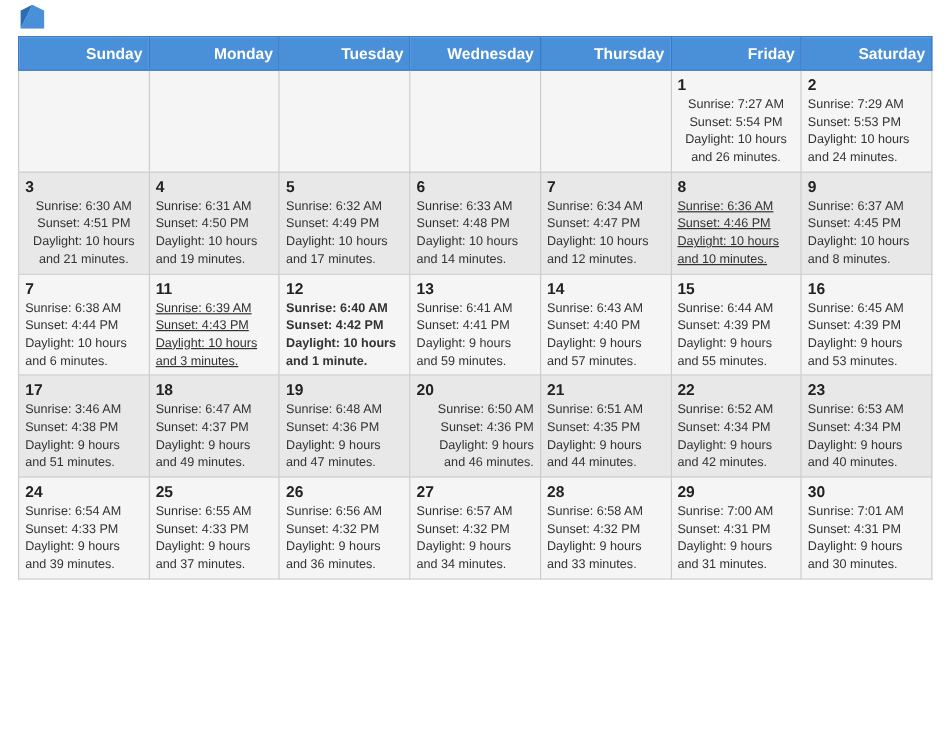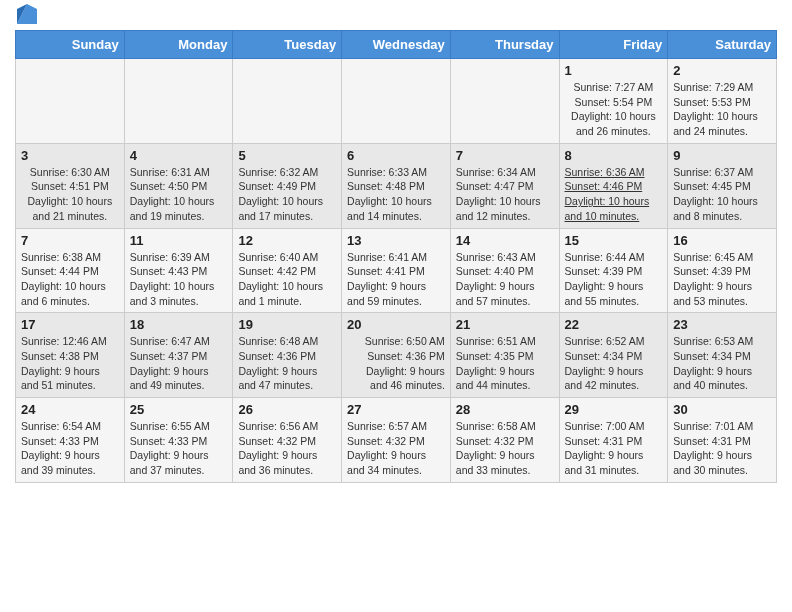--- a/index.html
+++ b/index.html
@@ -200,27 +200,27 @@
         </tr>
         <tr>
           <td>
             <span class="day-number">7</span>
             <div class="day-info" style="white-space: pre-line;">Sunrise: 6:38 AM
 Sunset: 4:44 PM
 Daylight: 10 hours and 6 minutes.</div>
           </td>
           <td>
             <span class="day-number">11</span>
-            <div class="day-info" style="white-space: pre-line;">Sunrise: 6:39 AM
+            <div class="day-info" style="white-space: pre-line; text-decoration: underline;">Sunrise: 6:39 AM
 Sunset: 4:43 PM
 Daylight: 10 hours and 3 minutes.</div>
           </td>
           <td>
             <span class="day-number">12</span>
-            <div class="day-info" style="white-space: pre-line;">Sunrise: 6:40 AM
+            <div class="day-info" style="white-space: pre-line; font-weight: bold;">Sunrise: 6:40 AM
 Sunset: 4:42 PM
 Daylight: 10 hours and 1 minute.</div>
           </td>
           <td>
             <span class="day-number">13</span>
             <div class="day-info" style="white-space: pre-line;">Sunrise: 6:41 AM
 Sunset: 4:41 PM
 Daylight: 9 hours and 59 minutes.</div>
           </td>
           <td>
@@ -238,21 +238,21 @@
           <td>
             <span class="day-number">16</span>
             <div class="day-info" style="white-space: pre-line;">Sunrise: 6:45 AM
 Sunset: 4:39 PM
 Daylight: 9 hours and 53 minutes.</div>
           </td>
         </tr>
         <tr>
           <td>
             <span class="day-number">17</span>
-            <div class="day-info" style="white-space: pre-line;">Sunrise: 12:46 AM
+            <div class="day-info" style="white-space: pre-line;">Sunrise: 3:46 AM
 Sunset: 4:38 PM
 Daylight: 9 hours and 51 minutes.</div>
           </td>
           <td>
             <span class="day-number">18</span>
             <div class="day-info" style="white-space: pre-line;">Sunrise: 6:47 AM
 Sunset: 4:37 PM
 Daylight: 9 hours and 49 minutes.</div>
           </td>
           <td>

